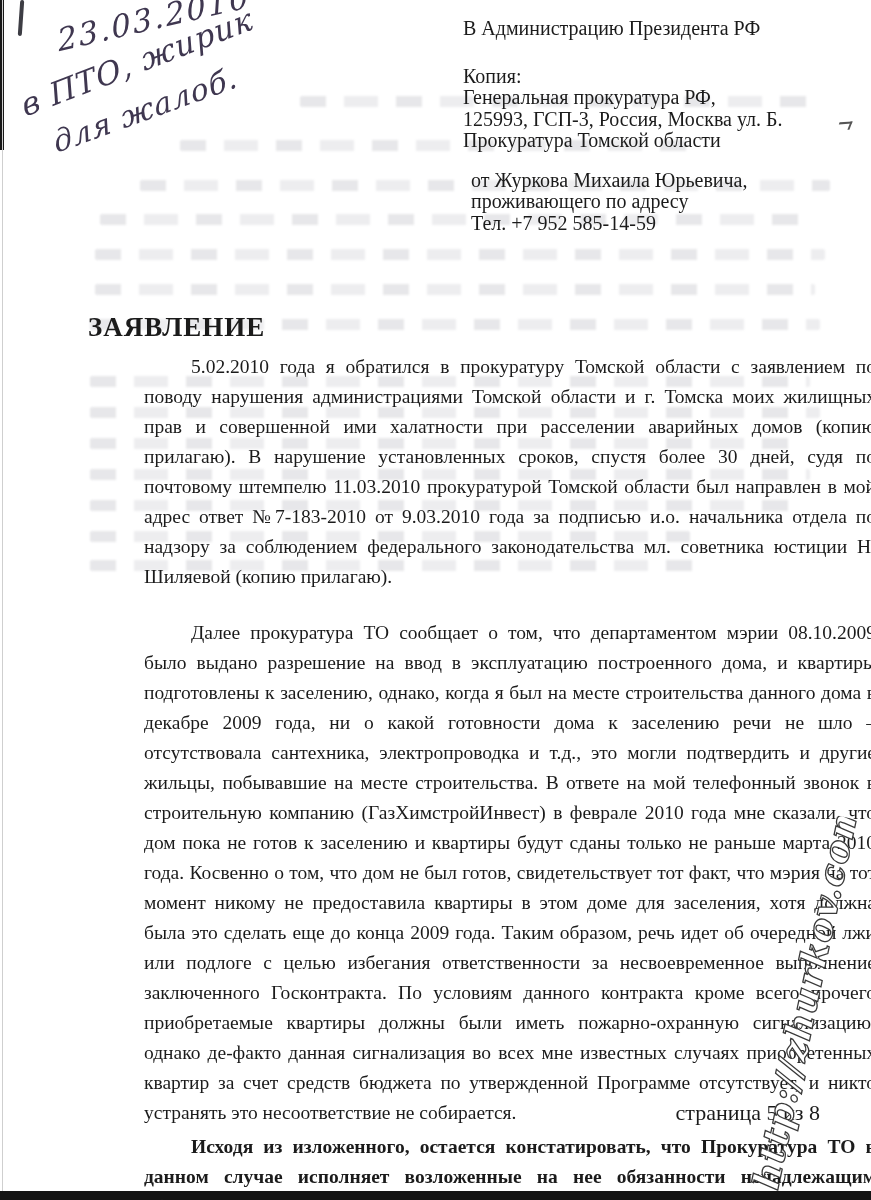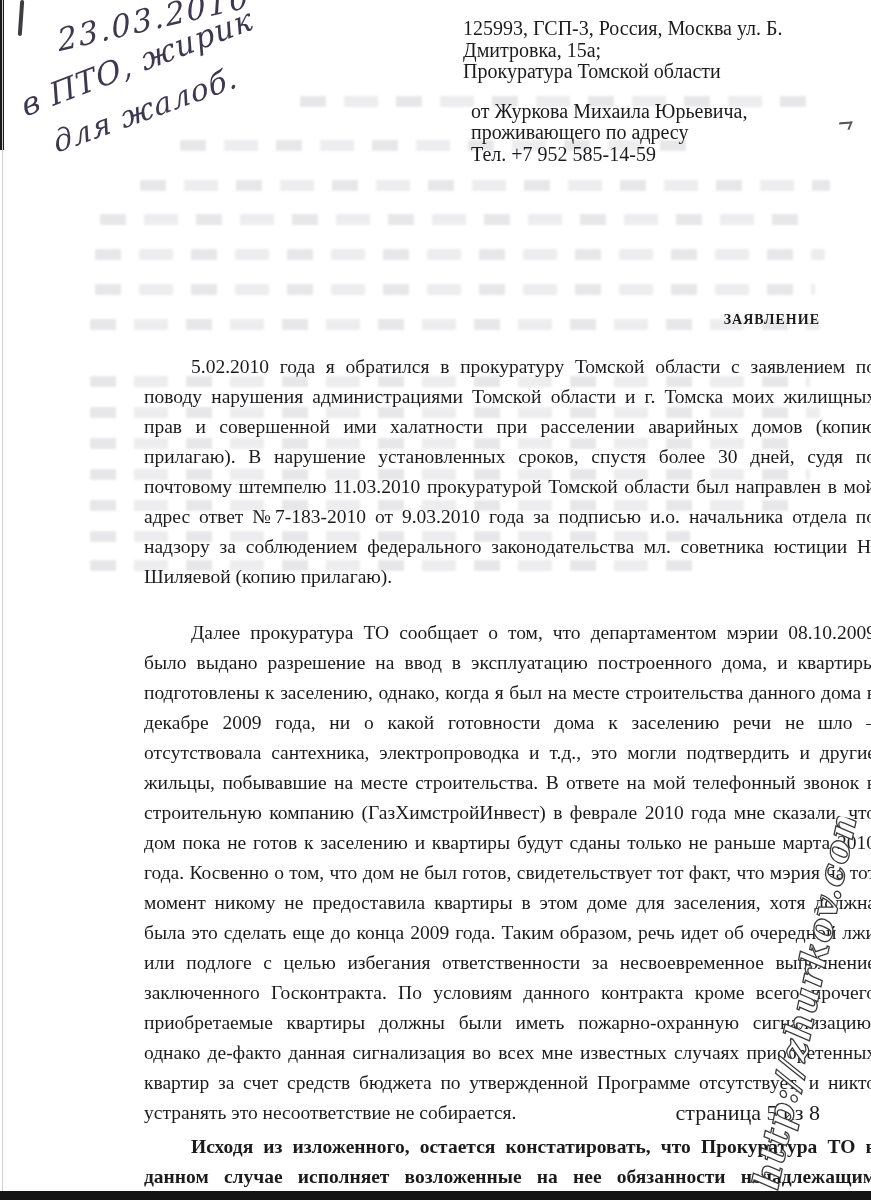--- a/index.html
+++ b/index.html
@@ -49,21 +49,21 @@
   .hw-line3{left:48px;top:92px; font-size:30px;letter-spacing:1px;transform:rotate(-20deg) skewX(-6deg);}
 
   
   .addr{position:absolute;left:463px;top:18px;width:370px;z-index:2;
         font-size:20px;line-height:21.5px;}
   .addr .to-line{margin-bottom:26px;}
   .addr .from-block{margin-top:18px;margin-left:8px;}
 
   
   .doc-title{position:absolute;left:88px;top:312px;width:732px;z-index:2;
-             text-align:right;font-size:14px;font-weight:bold;letter-spacing:1px;}
+             text-align:left;font-size:27px;font-weight:bold;letter-spacing:1px;}
 
   
   .body-text{position:absolute;left:100px;top:352px;width:732px;z-index:2;margin-left:44px;}
   .body-text p{margin:0;font-size:19.5px;line-height:30px;
                text-align:justify;text-indent:47px;}
   .body-text p.par2{margin-top:26px;}
   .body-text p.par3{margin-top:4px;font-weight:bold;}
 
   
   .footer{position:absolute;left:88px;top:1100px;width:732px;z-index:2;
@@ -101,22 +101,24 @@
   <div class="edge-left-line"></div>
   <div class="edge-bottom"></div>
   <div class="pen-stroke"></div>
   <div class="corner-mark"></div>
 
   <div class="hw hw-date">23.03.2010</div>
   <div class="hw hw-line2">в ПТО, жирик</div>
   <div class="hw hw-line3">для жалоб.</div>
 
   <div class="addr">
+    <div class="to-line">В Администрацию Президента РФ</div>
+    <div>Копия:</div>
+    <div>Генеральная прокуратура РФ,</div>
     <div>125993, ГСП-3, Россия, Москва ул. Б.</div>
-    <div>Дмитровка, 15а;</div>
     <div>Прокуратура Томской области</div>
     <div class="from-block">
       <div>от Журкова Михаила Юрьевича,</div>
       <div>проживающего по адресу</div>
       <div>Тел. +7 952 585-14-59</div>
     </div>
   </div>
 
   <div class="doc-title">ЗАЯВЛЕНИЕ</div>
 

